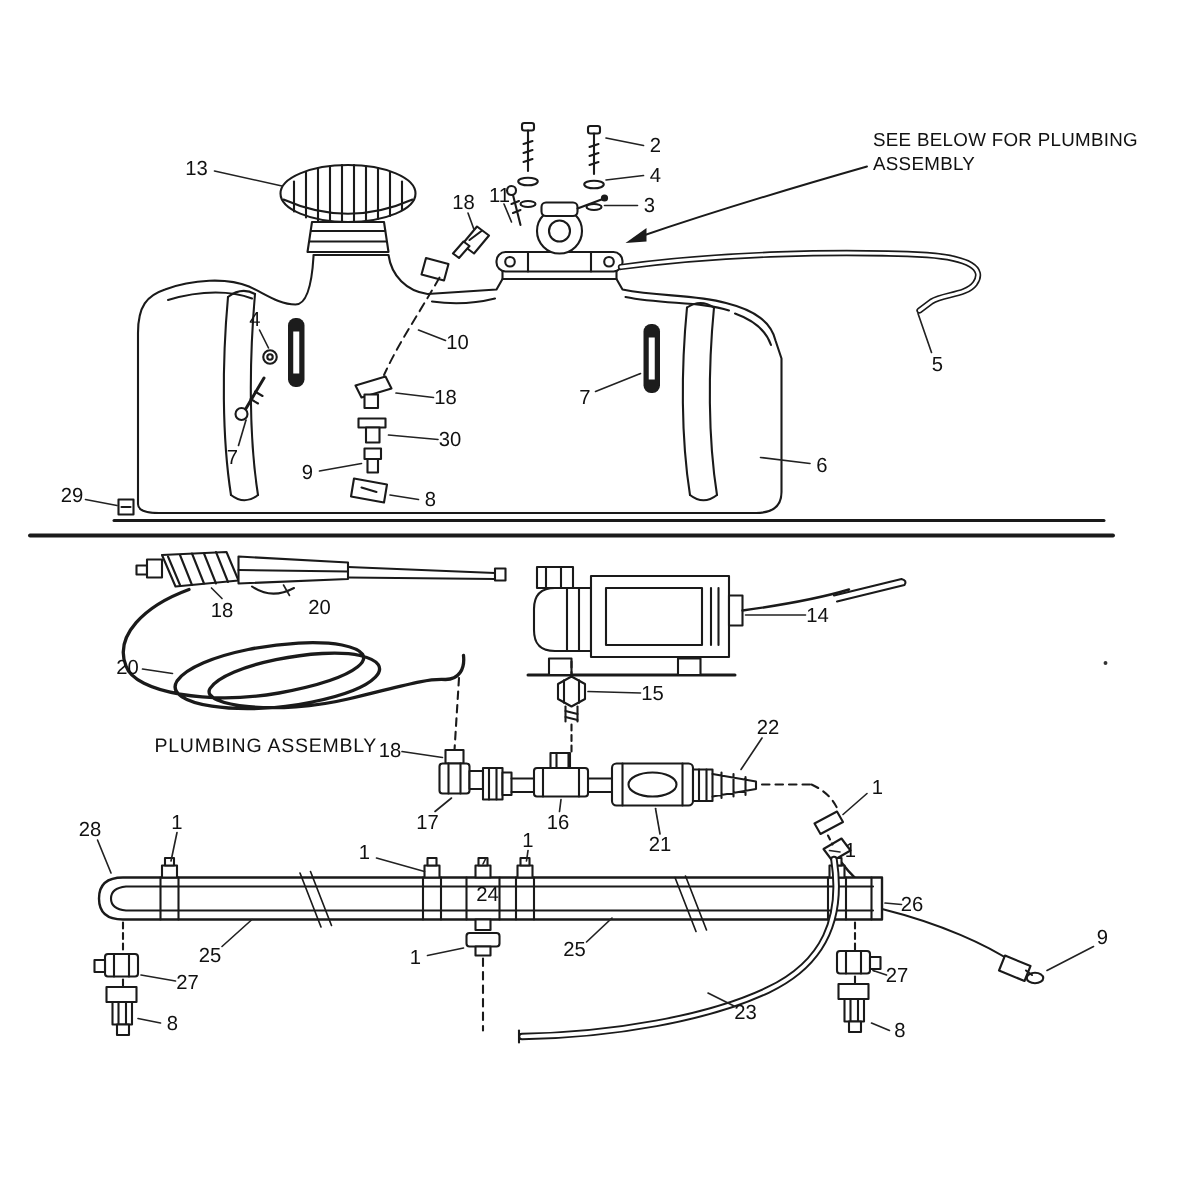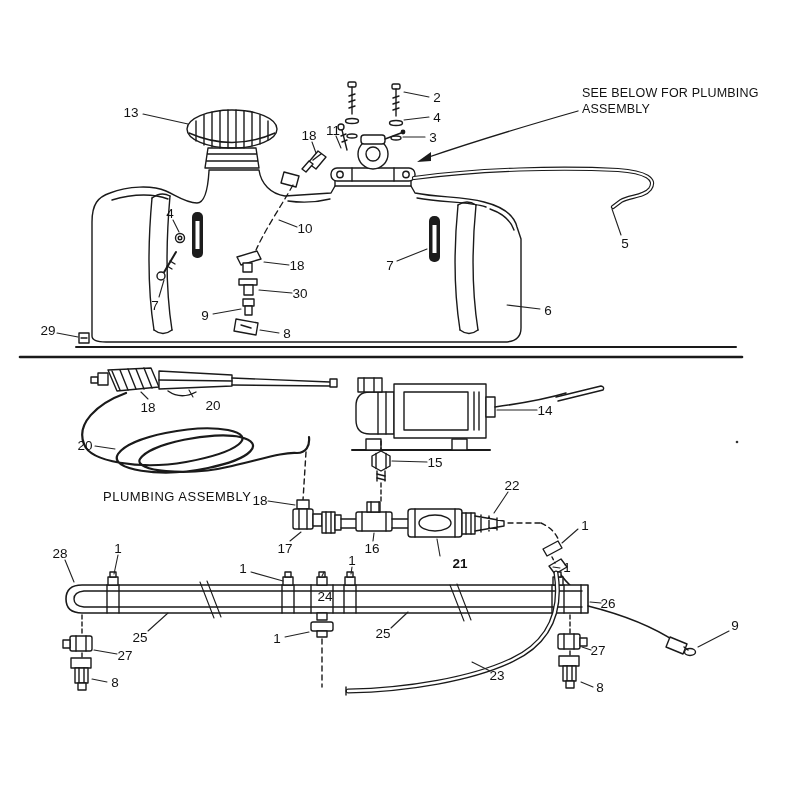--- a/index.html
+++ b/index.html
@@ -381,21 +381,21 @@
       <div class="callout" style="left: 48px; top: 330px;">29</div>
       <div class="callout" style="left: 148px; top: 407px;">18</div>
       <div class="callout" style="left: 193px; top: 405px; margin-left: 20px;">20</div>
       <div class="callout" style="left: 85px; top: 445px;">20</div>
       <div class="callout" style="left: 545px; top: 410px;">14</div>
       <div class="callout" style="left: 435px; top: 462px;">15</div>
       <div class="callout" style="left: 260px; top: 500px;">18</div>
       <div class="callout" style="left: 512px; top: 485px;">22</div>
       <div class="callout" style="left: 285px; top: 548px;">17</div>
       <div class="callout" style="left: 372px; top: 548px; text-align: center;">16</div>
-      <div class="callout" style="left: 460px; top: 563px; font-weight: bold;">21</div>
+      <div class="callout" style="left: 440px; top: 563px;">21</div>
       <div class="callout" style="left: 585px; top: 525px;">1</div>
       <div class="callout" style="left: 567px; top: 567px;">1</div>
       <div class="callout" style="left: 60px; top: 553px;">28</div>
       <div class="callout" style="left: 118px; top: 548px;">1</div>
       <div class="callout" style="left: 243px; top: 568px;">1</div>
       <div class="callout" style="left: 325px; top: 596px;">24</div>
       <div class="callout" style="left: 352px; top: 560px;">1</div>
       <div class="callout" style="left: 608px; top: 603px;">26</div>
       <div class="callout" style="left: 140px; top: 637px;">25</div>
       <div class="callout" style="left: 383px; top: 633px;">25</div>

